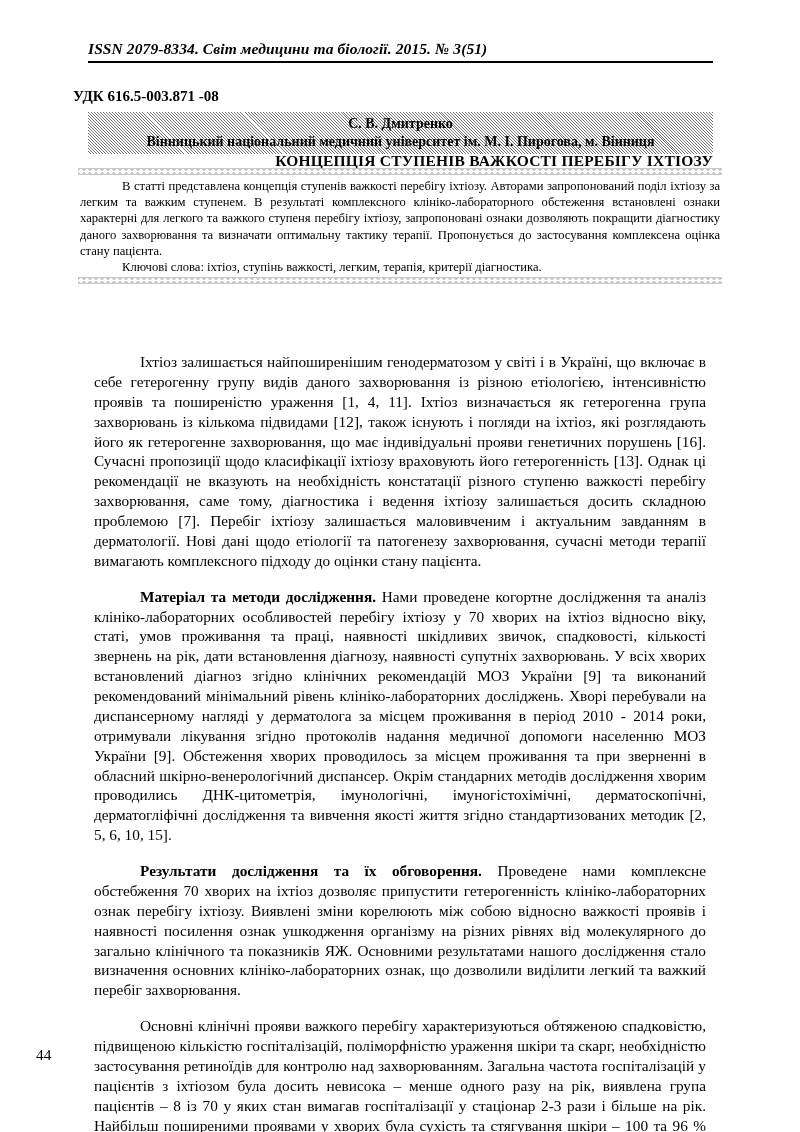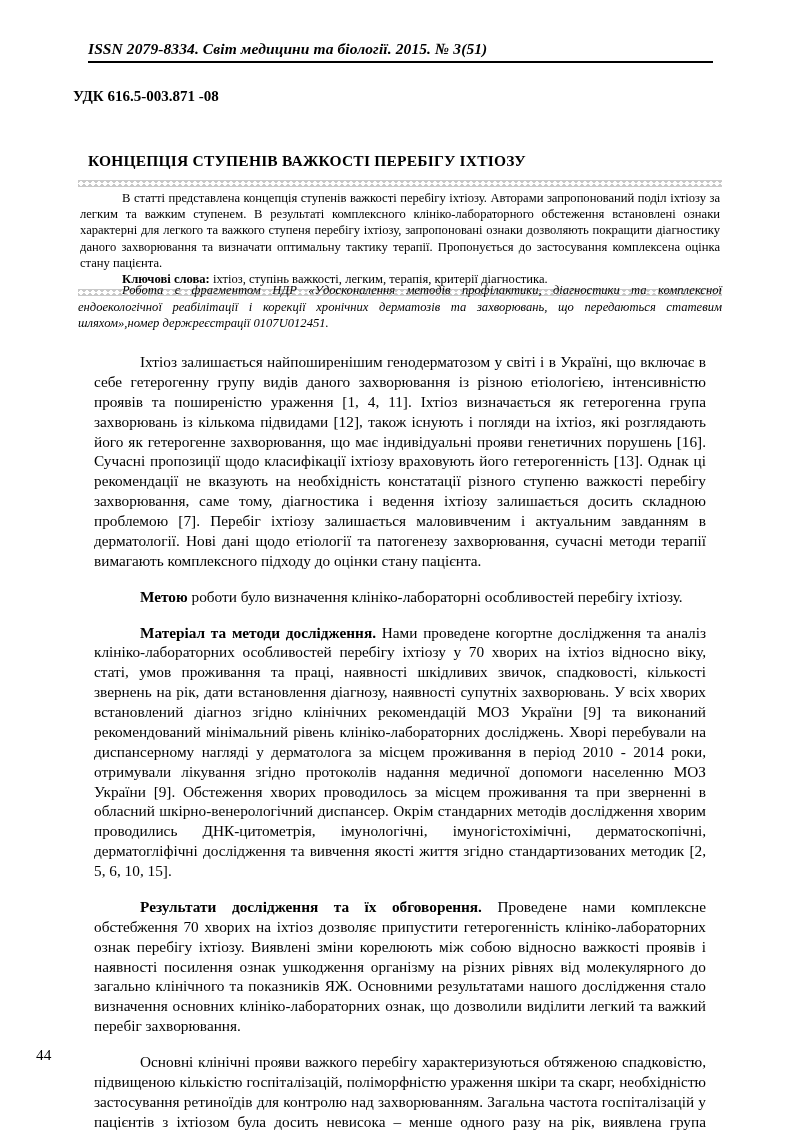--- a/index.html
+++ b/index.html
@@ -75,31 +75,31 @@
     font-size: 14px;
     line-height: 1.25;
   }
 
   
   .article-title {
     position: absolute;
     left: 88px;
     top: 152px;
     width: 625px;
-    text-align: left;
+    text-align: right;
     font-weight: bold;
     font-size: 15.5px;
     letter-spacing: 0.2px;
   }
 
   
   .abstract-box {
     position: absolute;
     left: 78px;
-    top: 180px;
+    top: 168px;
     width: 644px;
   }
   .zigzag {
     height: 7px;
     width: 100%;
     background-image:
       linear-gradient(135deg, #b8b8b8 25%, transparent 25%),
       linear-gradient(225deg, #b8b8b8 25%, transparent 25%),
       linear-gradient(315deg, #b8b8b8 25%, transparent 25%),
       linear-gradient(45deg,  #b8b8b8 25%, transparent 25%);
@@ -111,21 +111,21 @@
     padding: 3px 2px 2px 2px;
     font-size: 12.6px;
     line-height: 1.29;
     text-align: justify;
   }
   .abstract-body p {
     margin: 0;
     text-indent: 42px;
   }
   .kw-label {
-    font-weight: bold;
+    font-weight: normal;
   }
 
   
   .ndr-note {
     position: absolute;
     left: 78px;
     top: 282px;
     width: 644px;
     font-style: italic;
     font-size: 12.6px;
@@ -168,37 +168,39 @@
 
 <div class="page">
 
   <div class="running-head">
     <div class="rh-text">ISSN 2079-8334. Світ медицини та біології. 2015. № 3(51)</div>
     <div class="rh-rule"></div>
   </div>
 
   <div class="udc">УДК 616.5-003.871 -08</div>
 
+  <div class="author-band">
+    <div class="author-name">С. В. Дмитренко</div>
+    <div class="author-affil">Вінницький національний медичний університет ім. М. І. Пирогова, м. Вінниця</div>
+  </div>
 
   <div class="article-title">КОНЦЕПЦІЯ СТУПЕНІВ ВАЖКОСТІ ПЕРЕБІГУ ІХТІОЗУ</div>
 
   <div class="abstract-box">
     <div class="zigzag"></div>
     <div class="abstract-body">
       <p>В статті представлена концепція ступенів важкості перебігу іхтіозу. Авторами запропонований поділ іхтіозу за легким та важким ступенем. В результаті комплексного клініко-лабораторного обстеження встановлені ознаки характерні для легкого та важкого ступеня перебігу іхтіозу, запропоновані ознаки дозволяють покращити діагностику даного захворювання та визначати оптимальну тактику терапії. Пропонується до застосування комплексена оцінка стану пацієнта.</p>
       <p><span class="kw-label">Ключові слова:</span> <span>іхтіоз, ступінь важкості, легким, терапія, критерії діагностика.</span></p>
     </div>
     <div class="zigzag"></div>
   </div>
 
-  <div class="ndr-note">Робота є фрагментом НДР «Удосконалення методів профілактики, діагностики та комплексної ендоекологічної реабілітації і корекції хронічних дерматозів та захворювань, що передаються статевим шляхом»,номер держреєстрації 0107U012451.</div>
 
   <div class="body-text">
     <p>Іхтіоз залишається найпоширенішим генодерматозом у світі і в Україні, що включає в себе гетерогенну групу видів даного захворювання із різною етіологією, інтенсивністю проявів та поширеністю ураження [1, 4, 11]. Іхтіоз визначається як гетерогенна група захворювань із кількома підвидами [12], також існують і погляди на іхтіоз, які розглядають його як гетерогенне захворювання, що має індивідуальні прояви генетичних порушень [16]. Сучасні пропозиції щодо класифікації іхтіозу враховують його гетерогенність [13]. Однак ці рекомендації не вказують на необхідність констатації різного ступеню важкості перебігу захворювання, саме тому, діагностика і ведення іхтіозу залишається досить складною проблемою [7]. Перебіг іхтіозу залишається маловивченим і актуальним завданням в дерматології. Нові дані щодо етіології та патогенезу захворювання, сучасні методи терапії вимагають комплексного підходу до оцінки стану пацієнта.</p>
-    <p><span class="lead">Метою</span><span> роботи було визначення клініко-лабораторні особливостей перебігу іхтіозу.</span></p>
     <p><span class="lead">Матеріал та методи дослідження.</span><span> Нами проведене когортне дослідження та аналіз клініко-лабораторних особливостей перебігу іхтіозу у 70 хворих на іхтіоз відносно віку, статі, умов проживання та праці, наявності шкідливих звичок, спадковості, кількості звернень на рік, дати встановлення діагнозу, наявності супутніх захворювань. У всіх хворих встановлений діагноз згідно клінічних рекомендацій МОЗ України [9] та виконаний рекомендований мінімальний рівень клініко-лабораторних досліджень. Хворі перебували на диспансерному нагляді у дерматолога за місцем проживання в період 2010 - 2014 роки, отримували лікування згідно протоколів надання медичної допомоги населенню МОЗ України [9]. Обстеження хворих проводилось за місцем проживання та при зверненні в обласний шкірно-венерологічний диспансер. Окрім стандарних методів дослідження хворим проводились ДНК-цитометрія, імунологічні, імуногістохімічні, дерматоскопічні, дерматогліфічні дослідження та вивчення якості життя згідно стандартизованих методик [2, 5, 6, 10, 15].</span></p>
     <p><span class="lead">Результати дослідження та їх обговорення.</span><span> Проведене нами комплексне обстебження 70 хворих на іхтіоз дозволяє припустити гетерогенність клініко-лабораторних ознак перебігу іхтіозу. Виявлені зміни корелюють між собою відносно важкості проявів і наявності посилення ознак ушкодження організму на різних рівнях від молекулярного до загально клінічного та показників ЯЖ. Основними результатами нашого дослідження стало визначення основних клініко-лабораторних ознак, що дозволили виділити легкий та важкий перебіг захворювання.</span></p>
     <p>Основні клінічні прояви важкого перебігу характеризуються обтяженою спадковістю, підвищеною кількістю госпіталізацій, поліморфністю ураження шкіри та скарг, необхідністю застосування ретиноїдів для контролю над захворюванням. Загальна частота госпіталізацій у пацієнтів з іхтіозом була досить невисока – менше одного разу на рік, виявлена група пацієнтів – 8 із 70 у яких стан вимагав госпіталізації у стаціонар 2-3 рази і більше на рік. Найбільш поширеними проявами у хворих була сухість та стягування шкіри – 100 та 96 % відповідно, трохи менше – у 80 % пацієнтів спостерігався свербіж шкіри, найменш представленим симптомом був біль, який турбував 10 % хворих.</p>
   </div>
 
   <div class="page-number">44</div>
 
 </div>
 
 </body></html>

